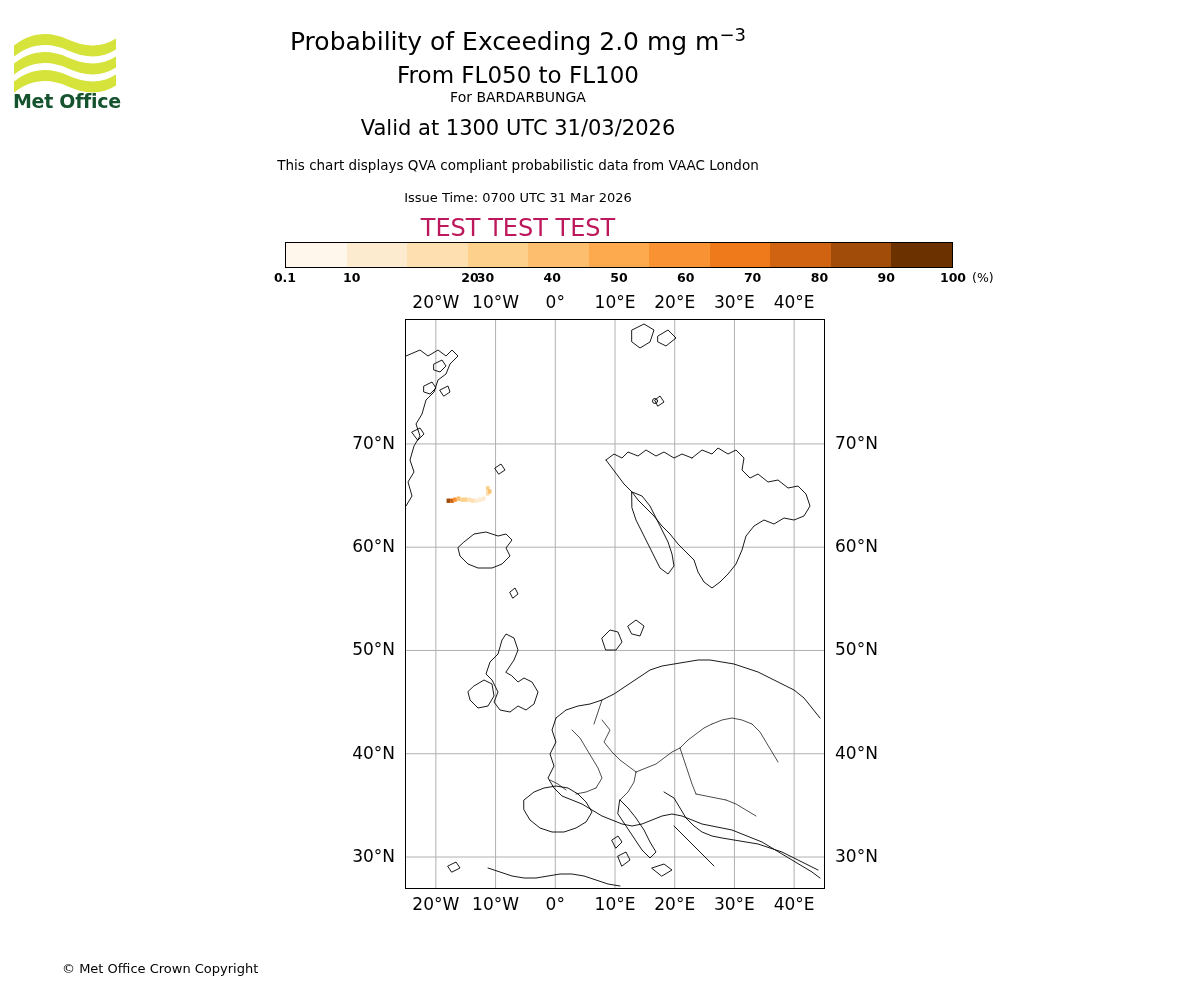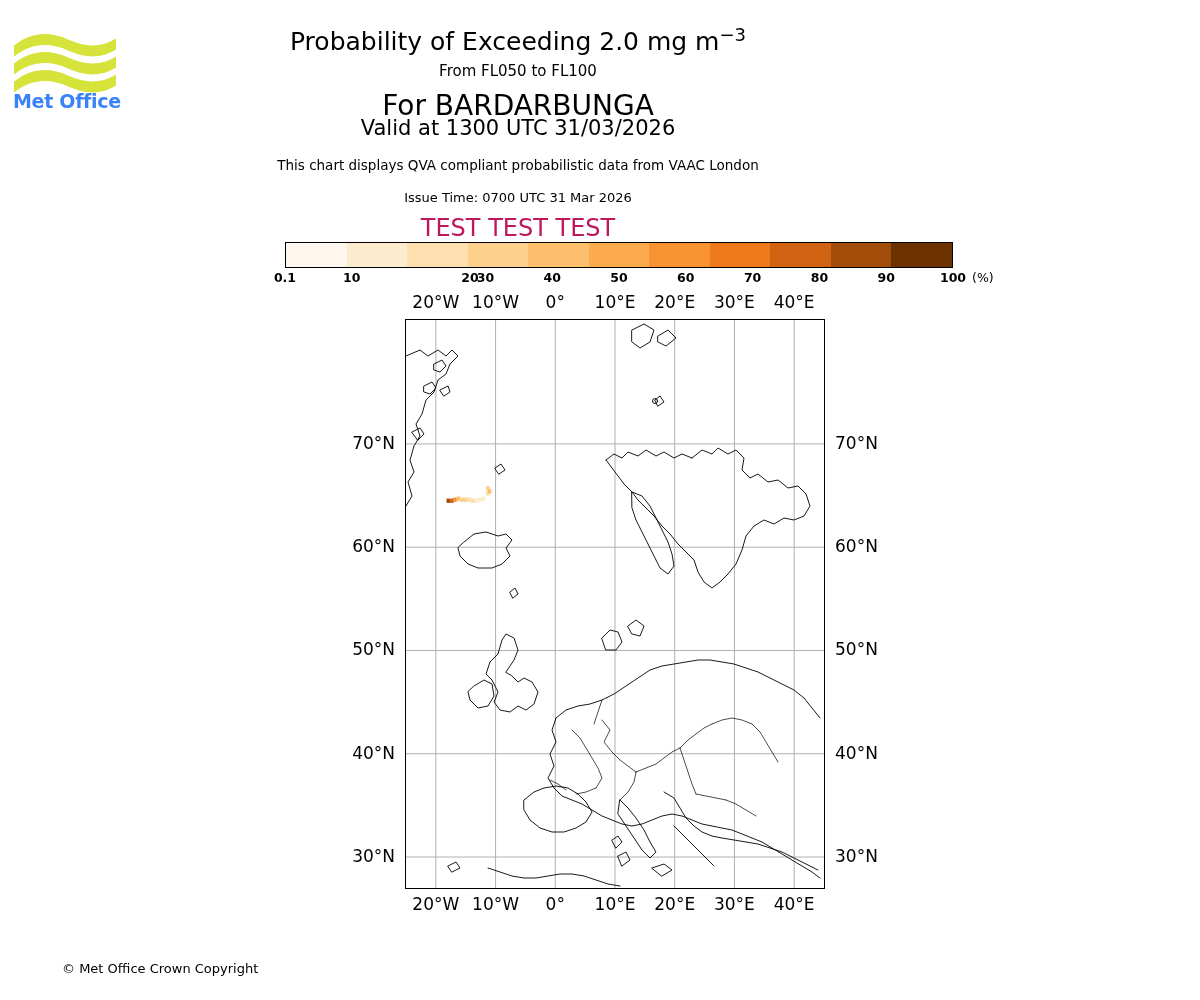--- a/index.html
+++ b/index.html
@@ -24,36 +24,36 @@
     width: 110px;
     height: 90px;
   }
   #logo-text {
     position: absolute;
     left: 13px;
     top: 90px;
     font-size: 19px;
     font-weight: bold;
     letter-spacing: -0.3px;
-    color: #3b82f6;
+    color: #14532d;
   }
 
   
   .title-block {
     position: absolute;
     left: 0;
     width: 1036px;
     text-align: center;
   }
   #title-main {
     top: 24px;
     font-size: 25px;
   }
-  #title-sub1 { top: 62px; font-size: 15px; }
-  #title-sub2 { top: 89px; font-size: 28px; }
+  #title-sub1 { top: 62px; font-size: 23px; }
+  #title-sub2 { top: 89px; font-size: 14px; }
   #title-sub3 { top: 116px; font-size: 21px; }
   #title-note { top: 157px; font-size: 13.5px; }
   #title-issue { top: 190px; font-size: 13px; font-weight: normal; }
   #title-test {
     top: 214px;
     font-size: 24px;
     color: #be185d;
   }
   .sup { font-size: 0.72em; vertical-align: super; }
 

